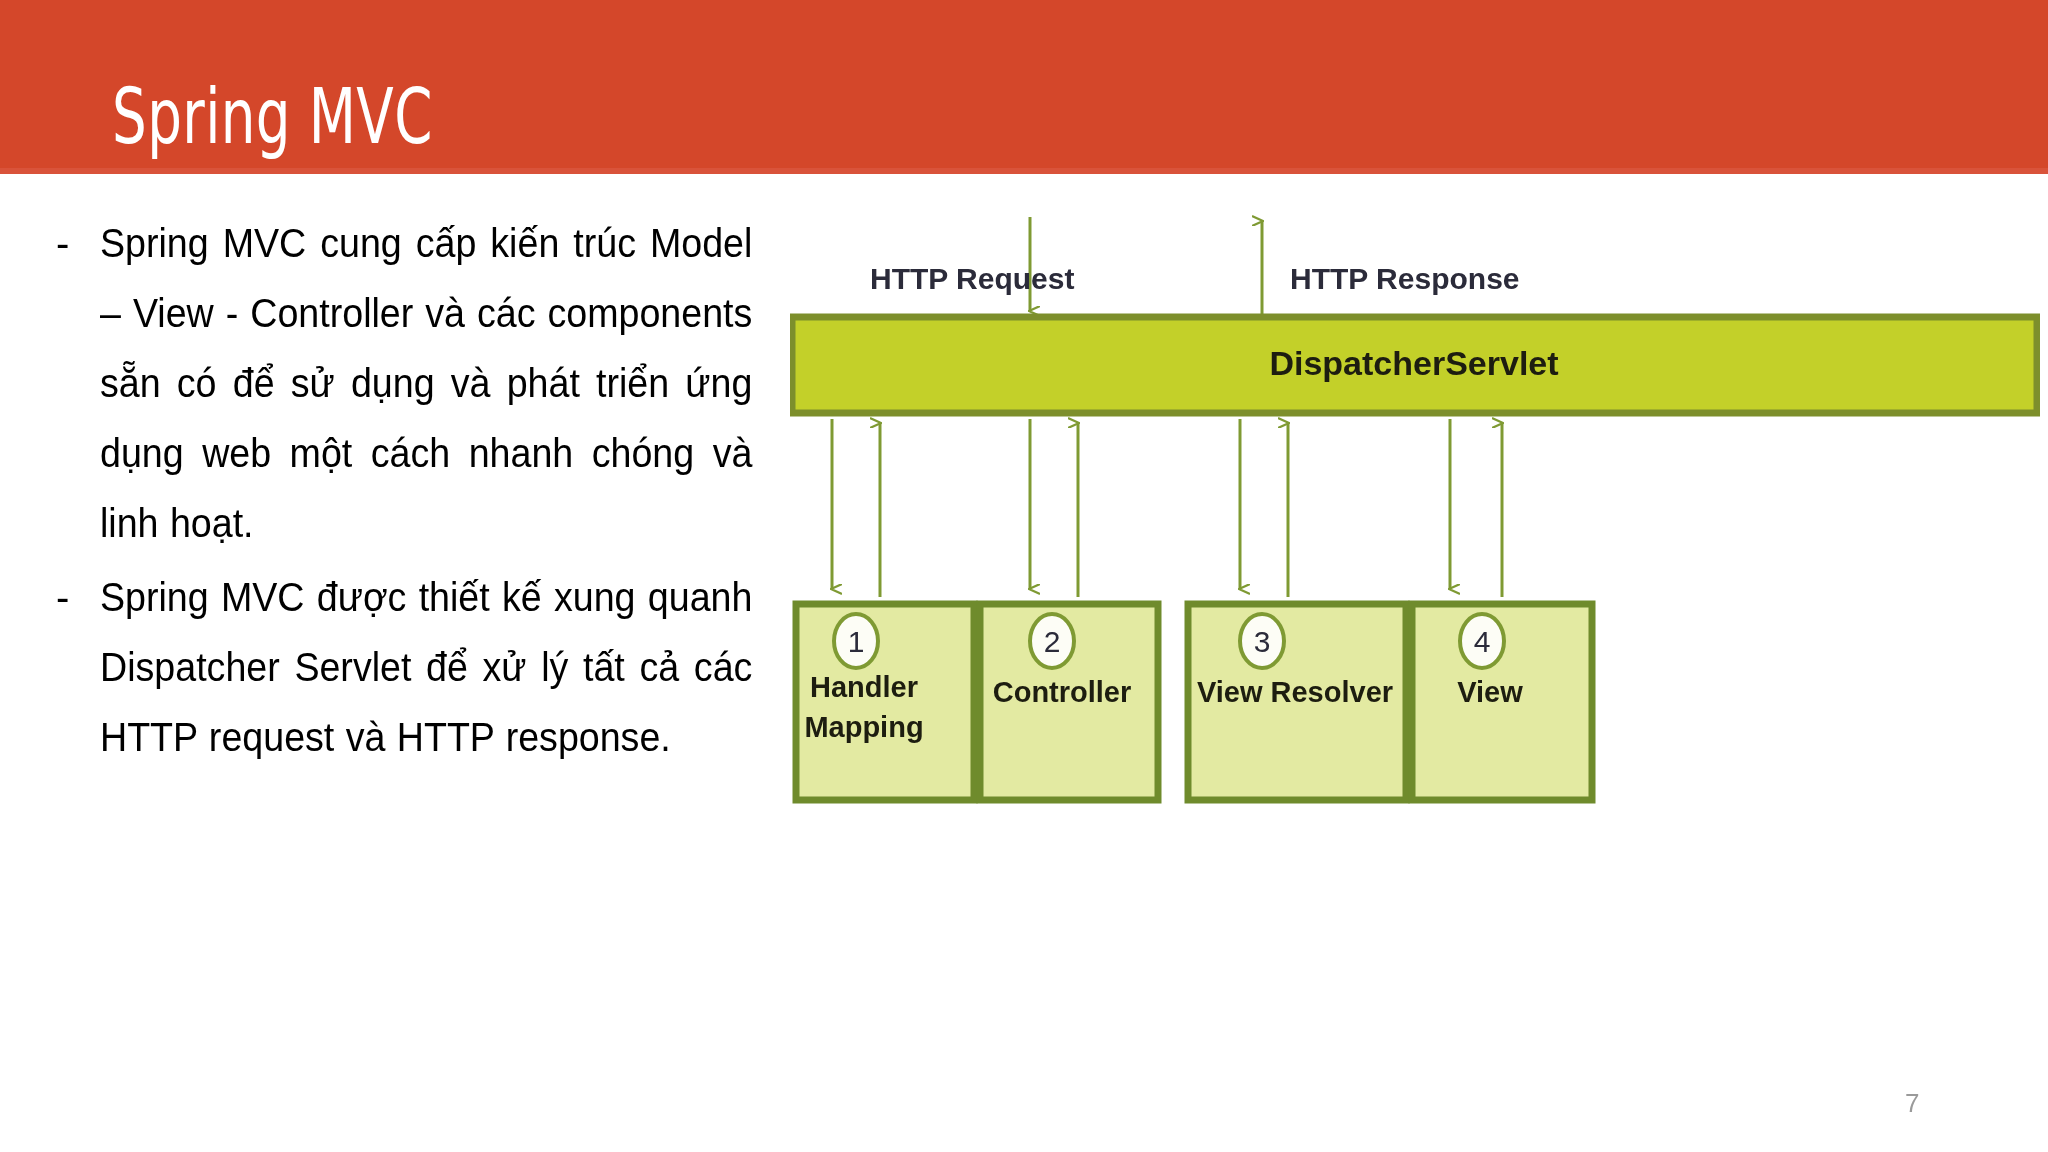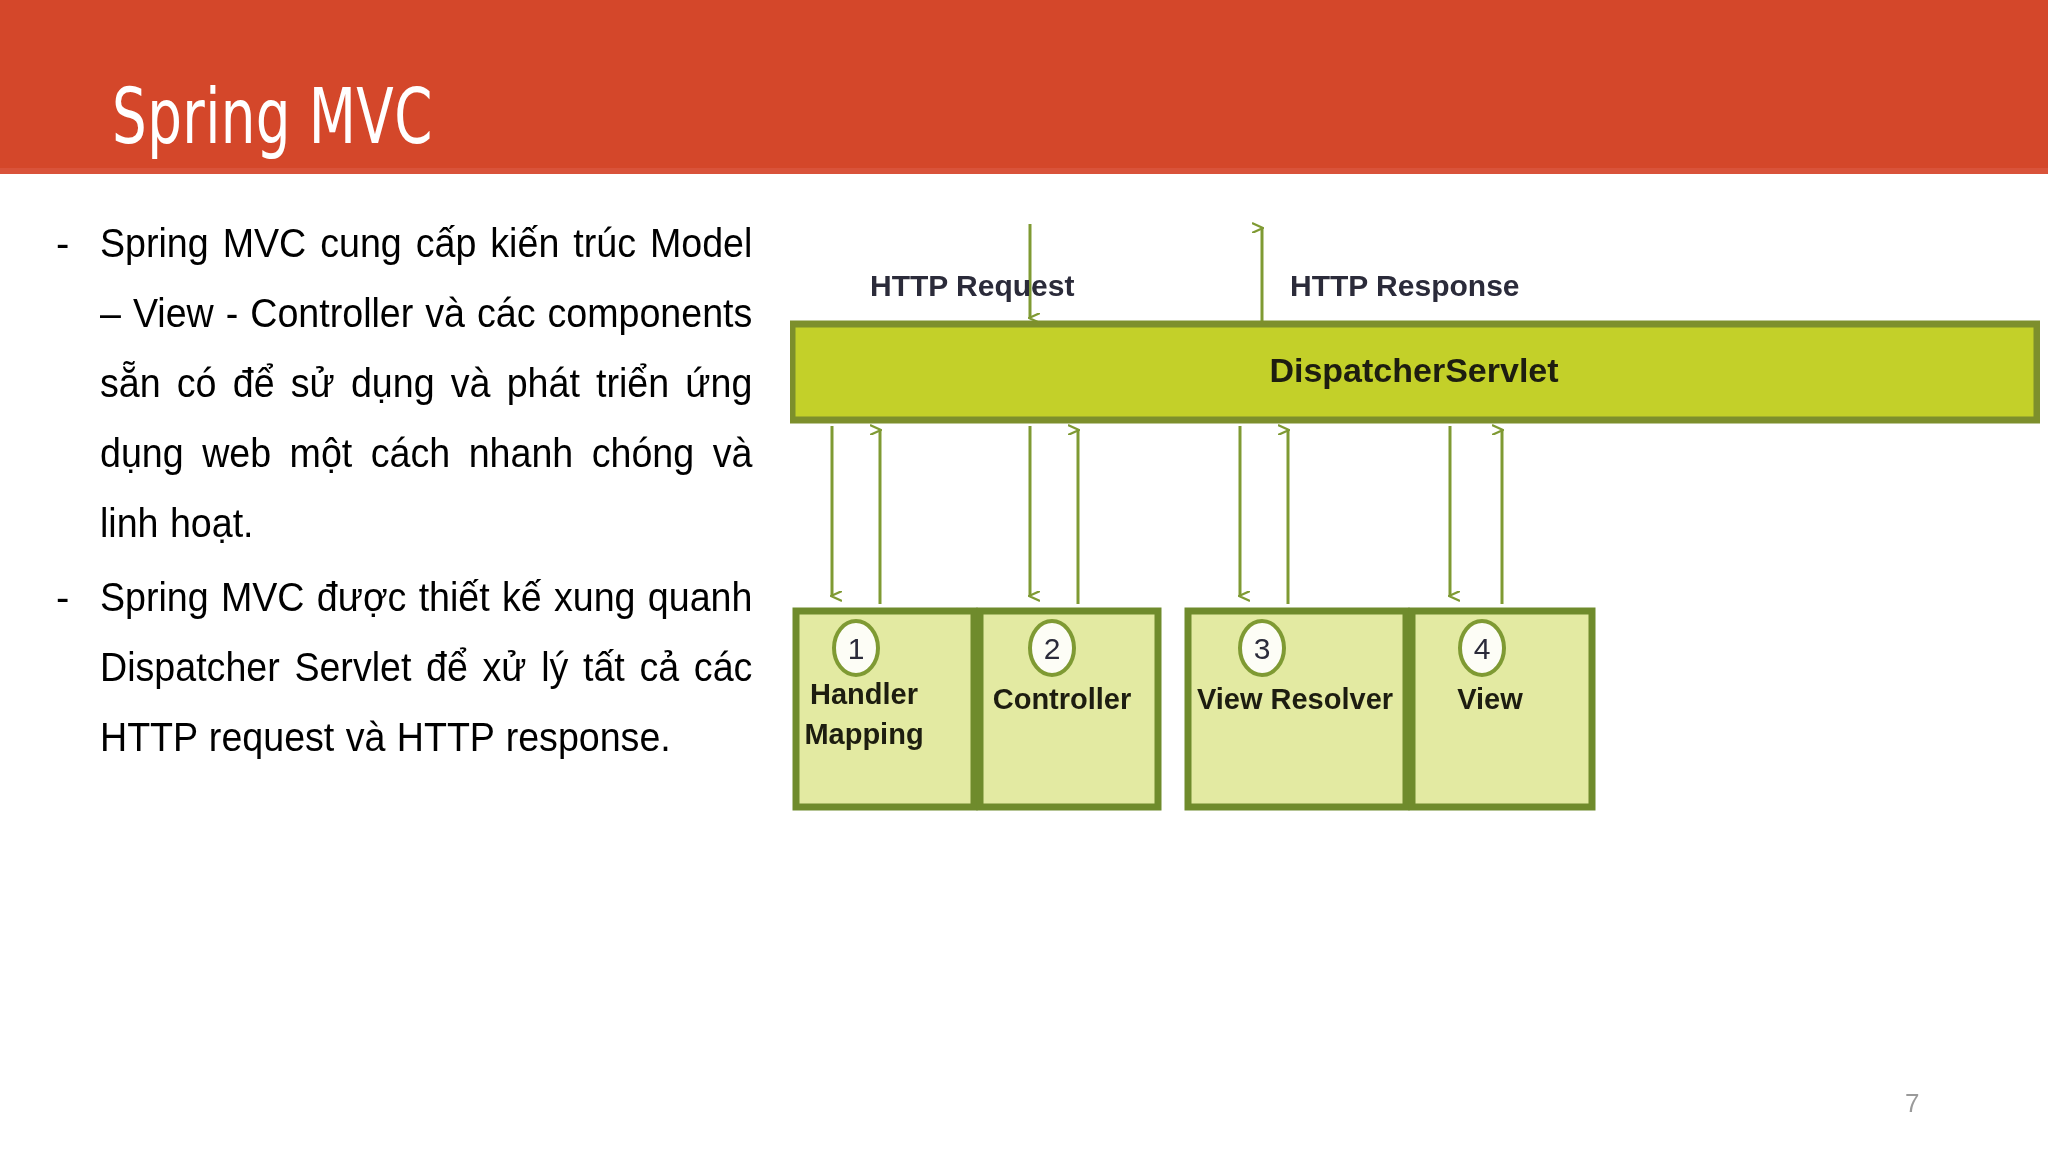--- a/index.html
+++ b/index.html
@@ -81,21 +81,21 @@
     transform: scaleX(0.94);
     transform-origin: left top;
     width: 694px;
     word-spacing: 1px;
   }
 
   
   #diagram {
     position: absolute;
     left: 790px;
-    top: 196px;
+    top: 189px;
     width: 1250px;
     height: 700px;
   }
   #diagram svg { display: block; }
 
   
   #page-number {
     position: absolute;
     left: 1905px;
     top: 1088px;

